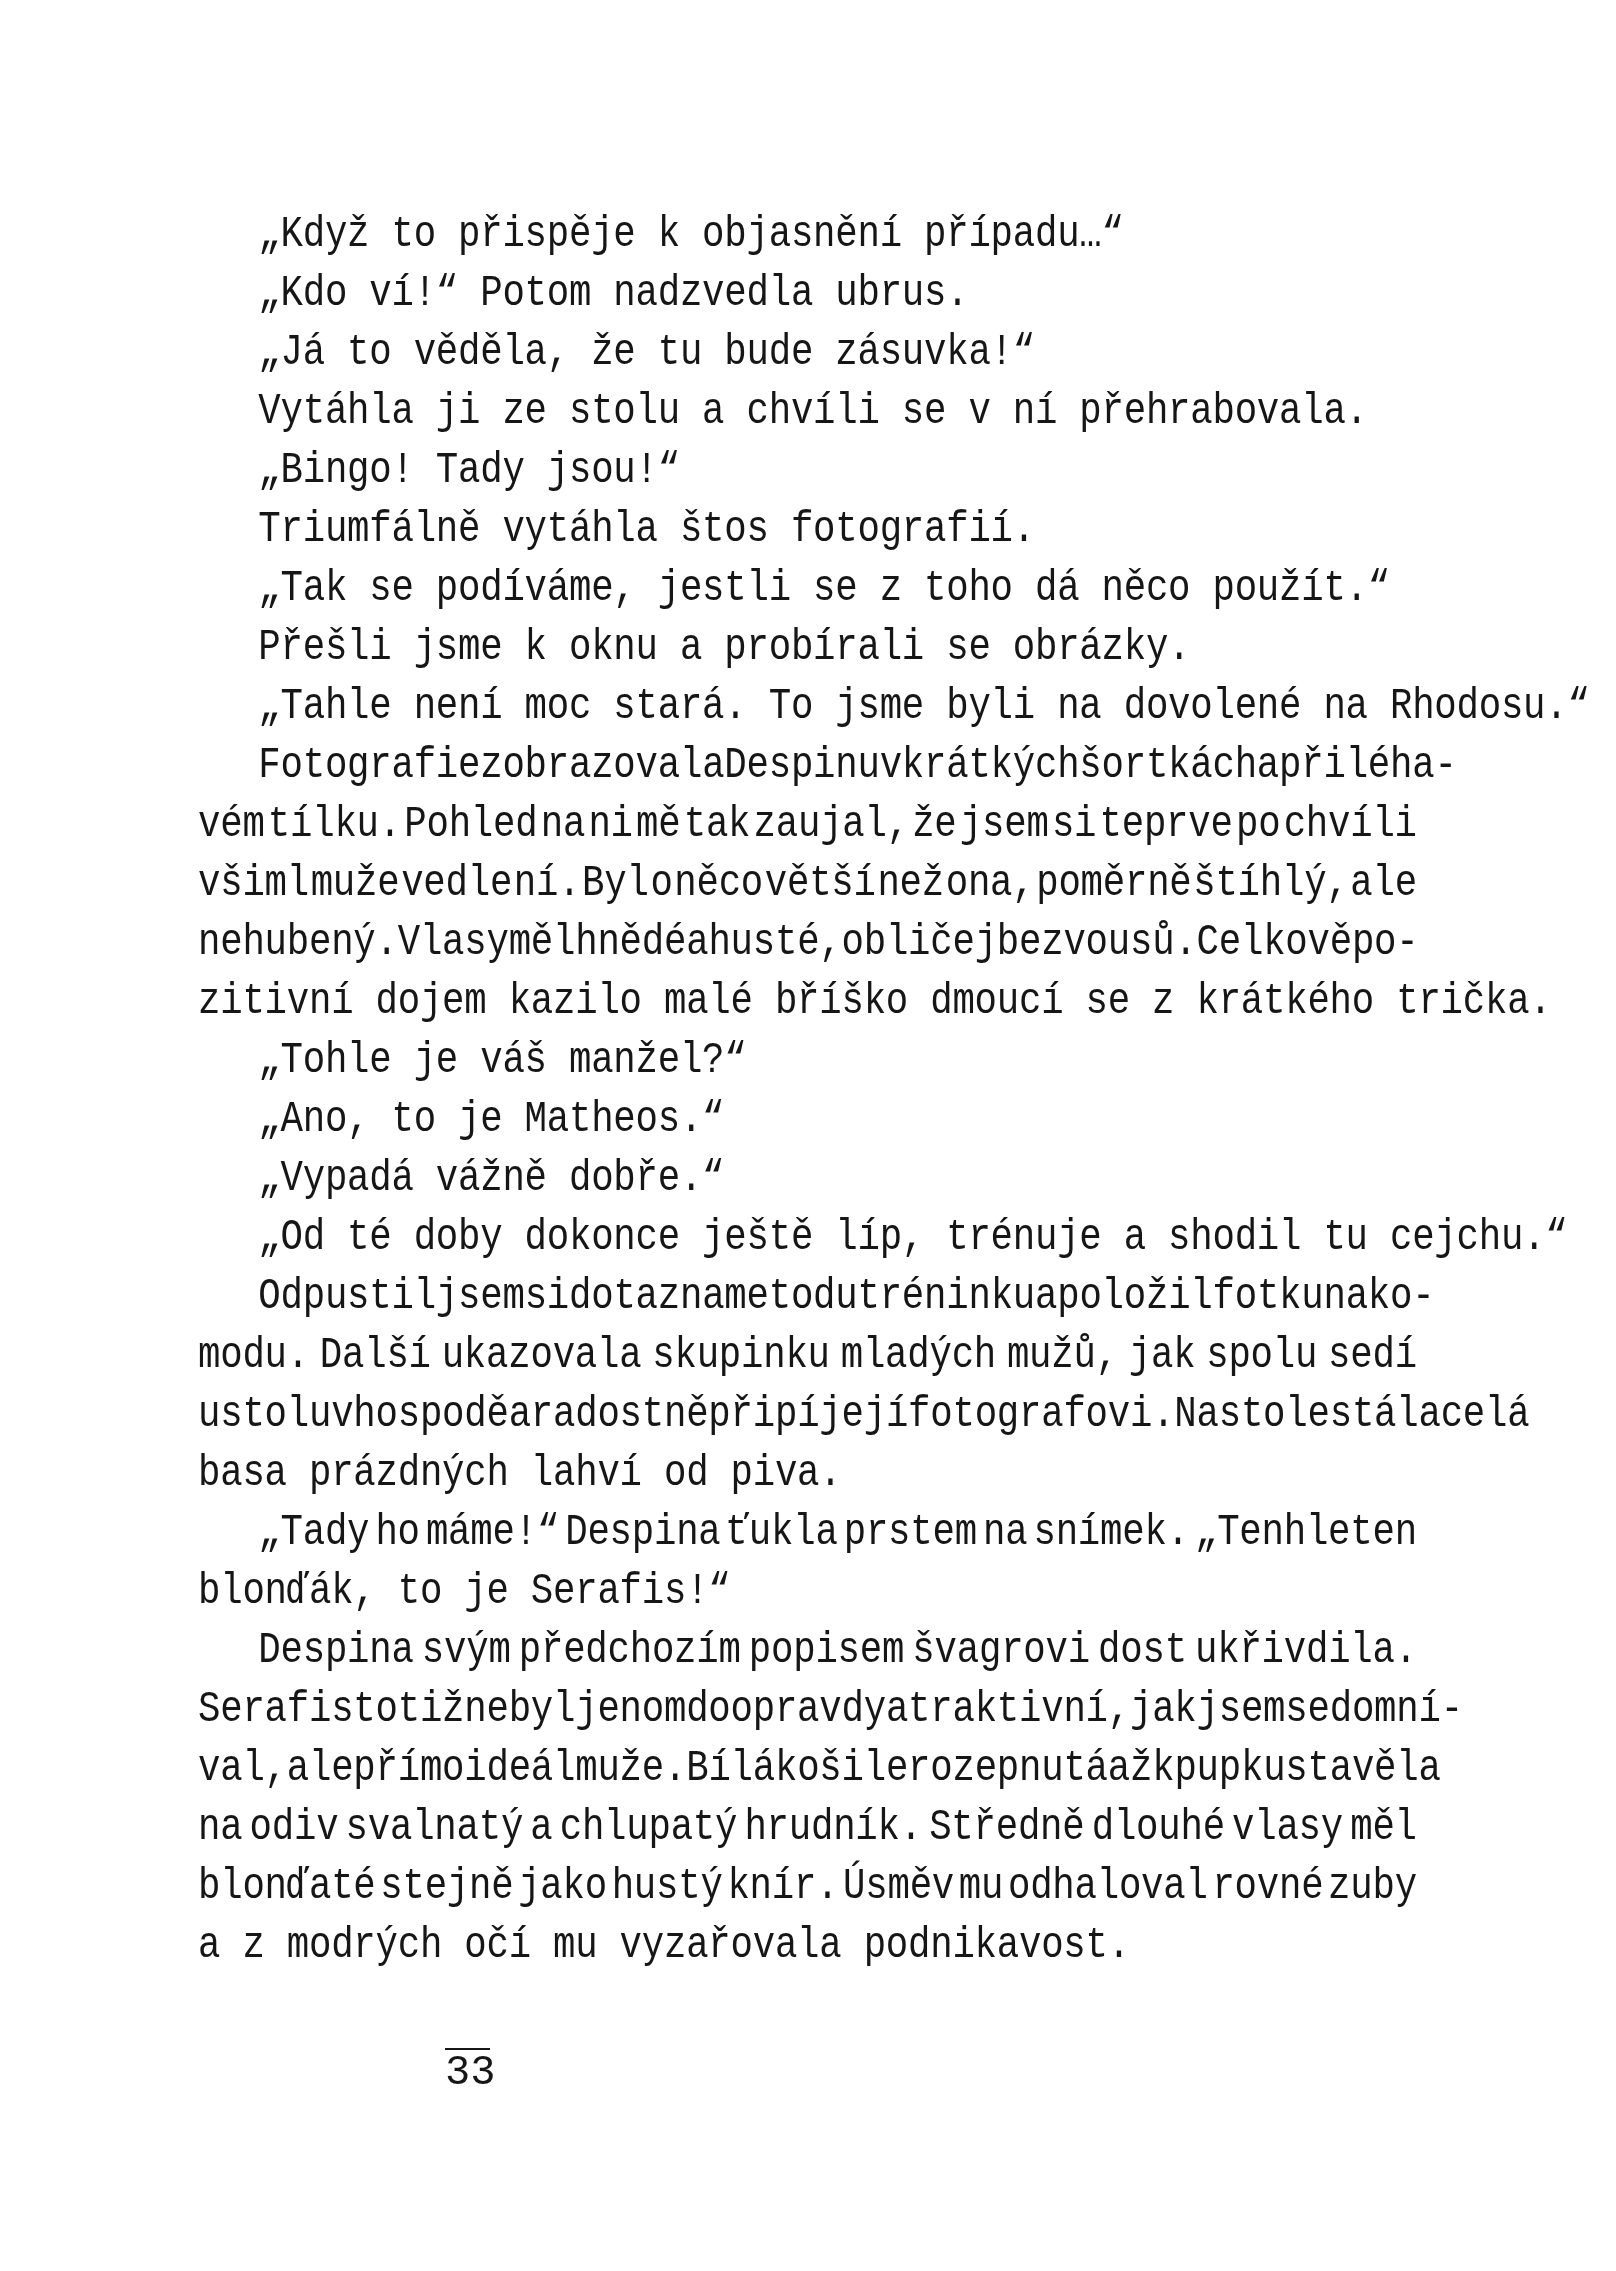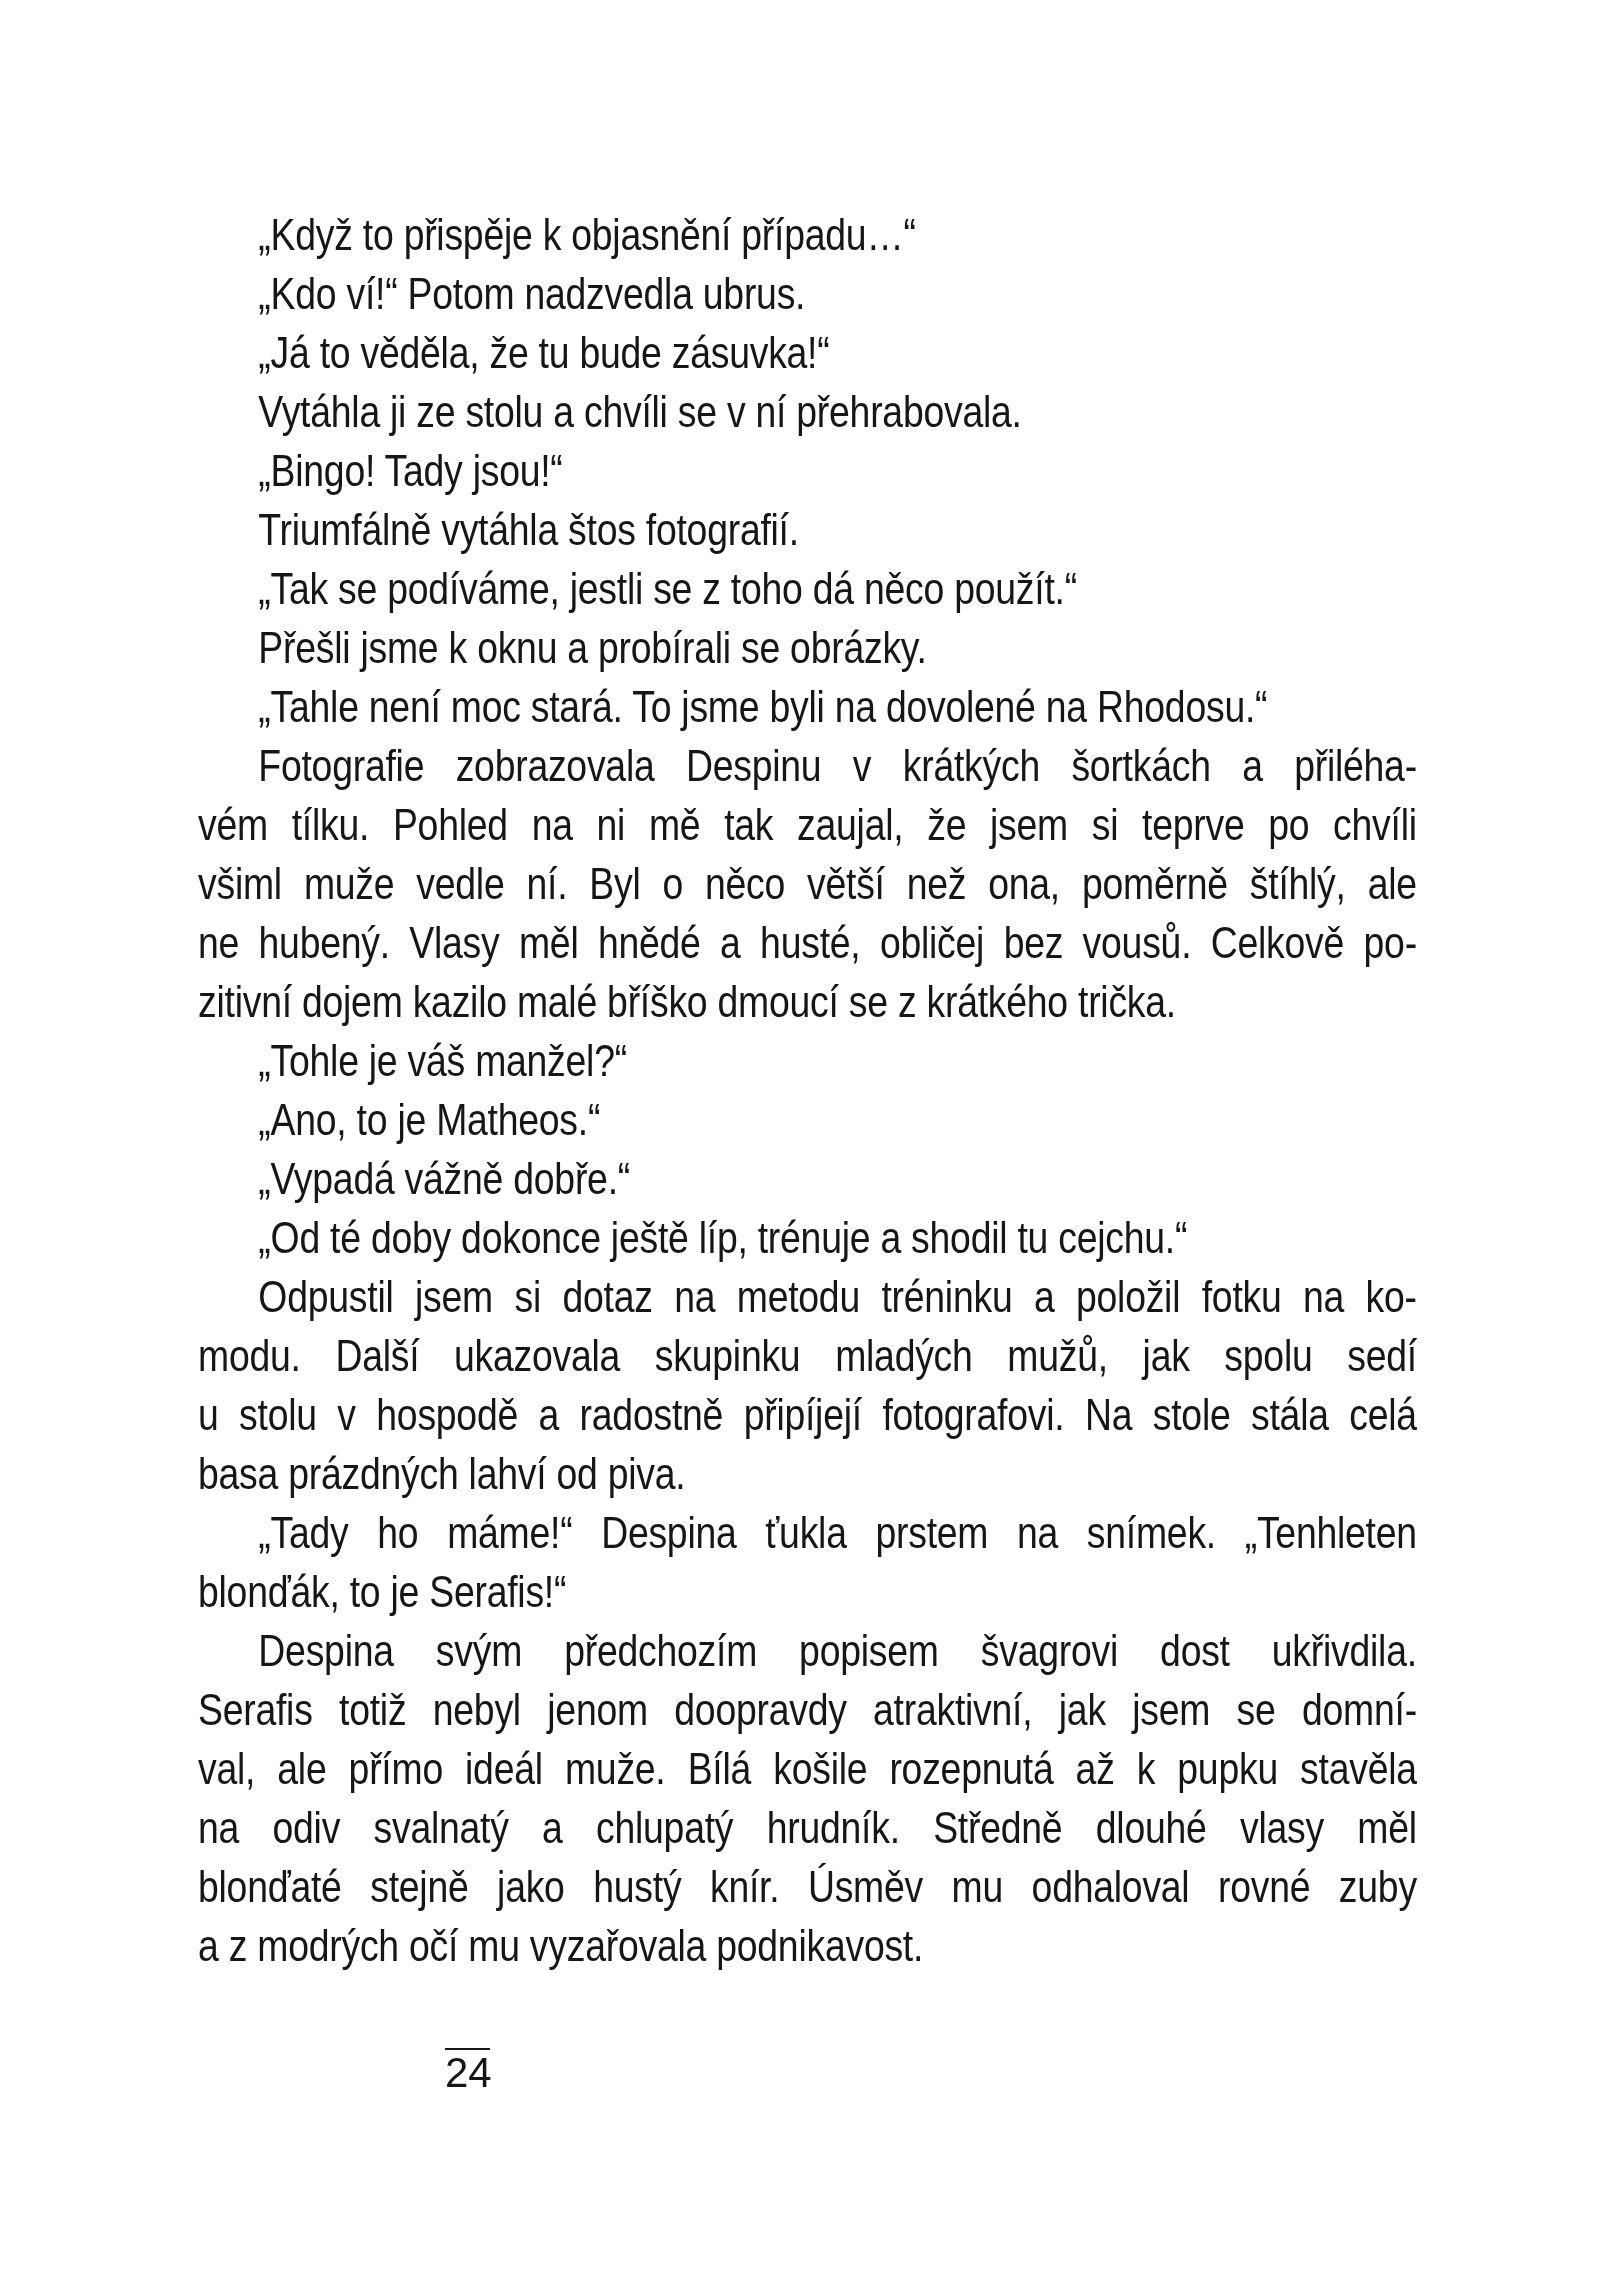--- a/index.html
+++ b/index.html
@@ -6,21 +6,21 @@
     margin: 0;
     padding: 0;
     background: #ffffff;
   }
   .page {
     position: relative;
     width: 1616px;
     height: 2271px;
     background: #ffffff;
     overflow: hidden;
-    font-family: Liberation Sans, sans-serif;
+    font-family: Liberation Mono, monospace;
     color: #161616;
   }
   .text-block {
     position: absolute;
     left: 198px;
     top: 205px;
     width: 1434px;
     transform: scaleX(0.85);
     transform-origin: 0 0;
     font-size: 44px;
@@ -268,16 +268,16 @@
           <span>Úsměv</span>
           <span>mu</span>
           <span>odhaloval</span>
           <span>rovné</span>
           <span>zuby</span>
         </div>
         <div class="line">a z modrých očí mu vyzařovala podnikavost.</div>
       </div>
     </div>
   <div class="folio">
-    <span>24</span>
+    <span>33</span>
   </div>
 </div>
 
 
 </body></html>

